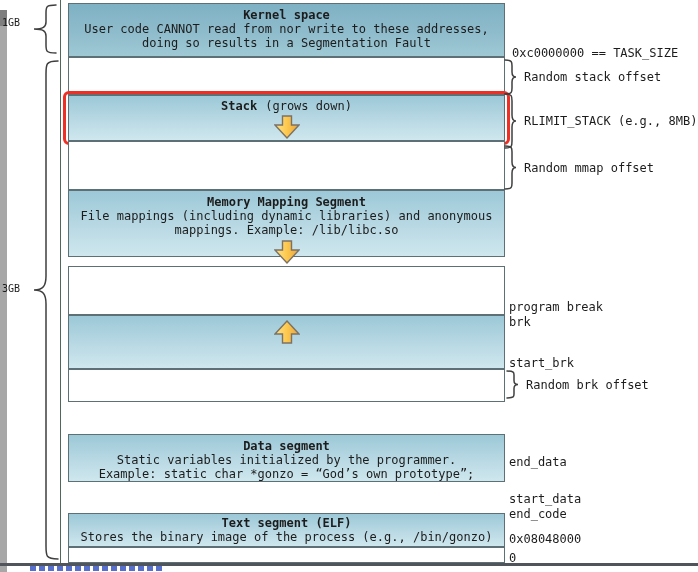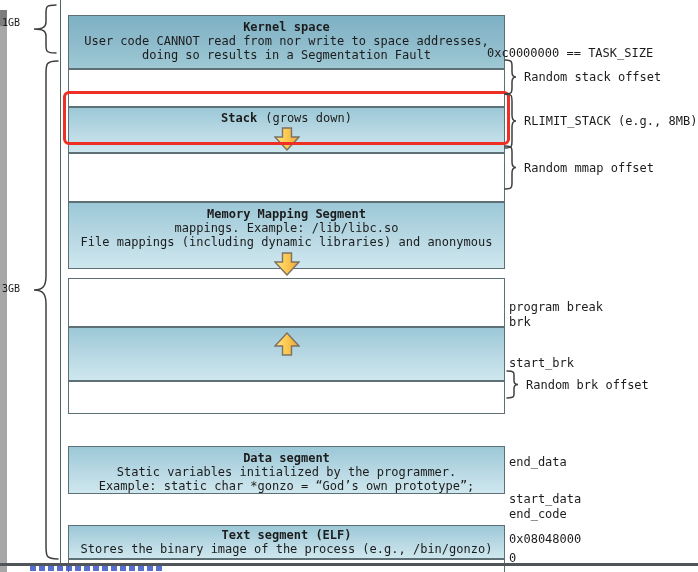--- a/index.html
+++ b/index.html
@@ -8,21 +8,21 @@
     font-family:"DejaVu Sans Mono","Liberation Mono",monospace;color:#1c1c1c;
   }
   
   .scrollstrip{position:absolute;left:0;top:10px;width:7px;height:562px;background:#a7a7a7;}
   .scrollcap{position:absolute;left:0;top:10px;width:7px;height:16px;background:#7e7e7e;}
   
   .hairline{position:absolute;left:60px;top:0;width:1px;height:564px;background:#53665c;}
   
   .seg{
     position:absolute;left:68px;width:437px;box-sizing:border-box;
-    border:1px solid #5c7075;text-align:center;margin-top:12px;
+    border:1px solid #5c7075;text-align:center;
   }
   .seg.blue{background:linear-gradient(180deg,#9cc8d7 0%,#b9d9e4 55%,#cfe7ee 100%);text-align:center;}
   .seg.kernel{background:linear-gradient(180deg,#7eb1c4 0%,#8fbccc 55%,#9ec8d4 100%);}
   .seg.white{background:#ffffff;}
   .ttl{font-weight:bold;font-size:12px;line-height:14px;}
   .ln{font-size:12px;line-height:14px;white-space:nowrap;}
   .padded{padding-top:4px;}
   
   .redbox{
     position:absolute;left:63px;top:91px;width:447px;height:54px;box-sizing:border-box;
@@ -70,42 +70,42 @@
     <path d="M23 1 C13 1 13 3 13 9 L13 18 C13 23 10 25 1 25 C10 25 13 27 13 32 L13 41 C13 47 13 49 23 49"></path>
   </svg>
 
   <div class="llabel" style="left:2px;top:281px">3GB</div>
   <svg class="brace" style="left:33px;top:60px" width="26" height="500" viewBox="0 0 26 500">
     <path d="M25 1 C13 1 13 4 13 14 L13 216 C13 226 10 230 1 230 C10 230 13 234 13 244 L13 486 C13 496 13 499 25 499"></path>
   </svg>
 
   <div class="seg kernel padded" style="top:3px;height:54px">
     <div class="ttl">Kernel space</div>
-    <div class="ln">User code CANNOT read from nor write to space addresses,</div>
+    <div class="ln">User code CANNOT read from nor write to these addresses,</div>
     <div class="ln">doing so results in a Segmentation Fault</div>
   </div>
 
   <div class="seg white" style="top:57px;height:38px"></div>
 
   <div class="seg blue" style="top:95px;height:46px">
     <div class="stackrow">
       <span class="ttl">Stack</span><span class="ln sub">(grows down)</span>
     </div>
     <svg class="arrow" style="top:19px" width="26" height="24" viewBox="0 0 26 24">
       <path d="M8.5 1 L17.5 1 L17.5 10 L25 10 L13 23 L1 10 L8.5 10 Z" fill="url(#ag)" stroke="#7b7265" stroke-width="1.4"></path>
     </svg>
   </div>
   <div class="redbox"></div>
 
   <div class="seg white" style="top:141px;height:49px"></div>
 
   <div class="seg blue padded" style="top:190px;height:67px">
     <div class="ttl">Memory Mapping Segment</div>
+    <div class="ln">File mappings (including dynamic libraries) and anonymous</div>
     <div class="ln">mappings. Example: /lib/libc.so</div>
-    <div class="ln">File mappings (including dynamic libraries) and anonymous</div>
     <svg class="arrow" style="top:49px" width="26" height="24" viewBox="0 0 26 24">
       <path d="M8.5 1 L17.5 1 L17.5 10 L25 10 L13 23 L1 10 L8.5 10 Z" fill="url(#ag)" stroke="#7b7265" stroke-width="1.4"></path>
     </svg>
   </div>
 
   <div class="seg white" style="top:266px;height:49px"></div>
 
   <div class="seg blue" style="top:315px;height:54px">
     <svg class="arrow" style="top:4px" width="26" height="24" viewBox="0 0 26 24">
       <path d="M13 1 L25 14 L17.5 14 L17.5 23 L8.5 23 L8.5 14 L1 14 Z" fill="url(#ag)" stroke="#7b7265" stroke-width="1.4"></path>
@@ -121,21 +121,21 @@
     <div class="ln">Example: static char *gonzo = “God’s own prototype”;</div>
   </div>
 
   <div class="seg blue" style="top:513px;height:34px;padding-top:2px">
     <div class="ttl">Text segment (ELF)</div>
     <div class="ln">Stores the binary image of the process (e.g., /bin/gonzo)</div>
   </div>
 
   <div class="seg white" style="top:547px;height:16px"></div>
 
-  <div class="rlabel" style="left:487px;top:46px">0xc0000000 == TASK_SIZE</div>
+  <div class="rlabel" style="left:512px;top:46px">0xc0000000 == TASK_SIZE</div>
 
   <svg class="brace" style="left:504px;top:59px" width="13" height="36" viewBox="0 0 13 36">
     <path d="M1 1 C8 1 8 3 8 7 L8 13 C8 16 9.5 18 12 18 C9.5 18 8 20 8 23 L8 29 C8 33 8 35 1 35"></path>
   </svg>
   <div class="rlabel" style="left:524px;top:70px">Random stack offset</div>
 
   <svg class="brace" style="left:504px;top:93px" width="13" height="56" viewBox="0 0 13 56">
     <path d="M1 1 C8 1 8 3 8 8 L8 22 C8 26 9.5 28 12 28 C9.5 28 8 30 8 34 L8 48 C8 53 8 55 1 55"></path>
   </svg>
   <div class="rlabel" style="left:524px;top:114px">RLIMIT_STACK (e.g., 8MB)</div>

